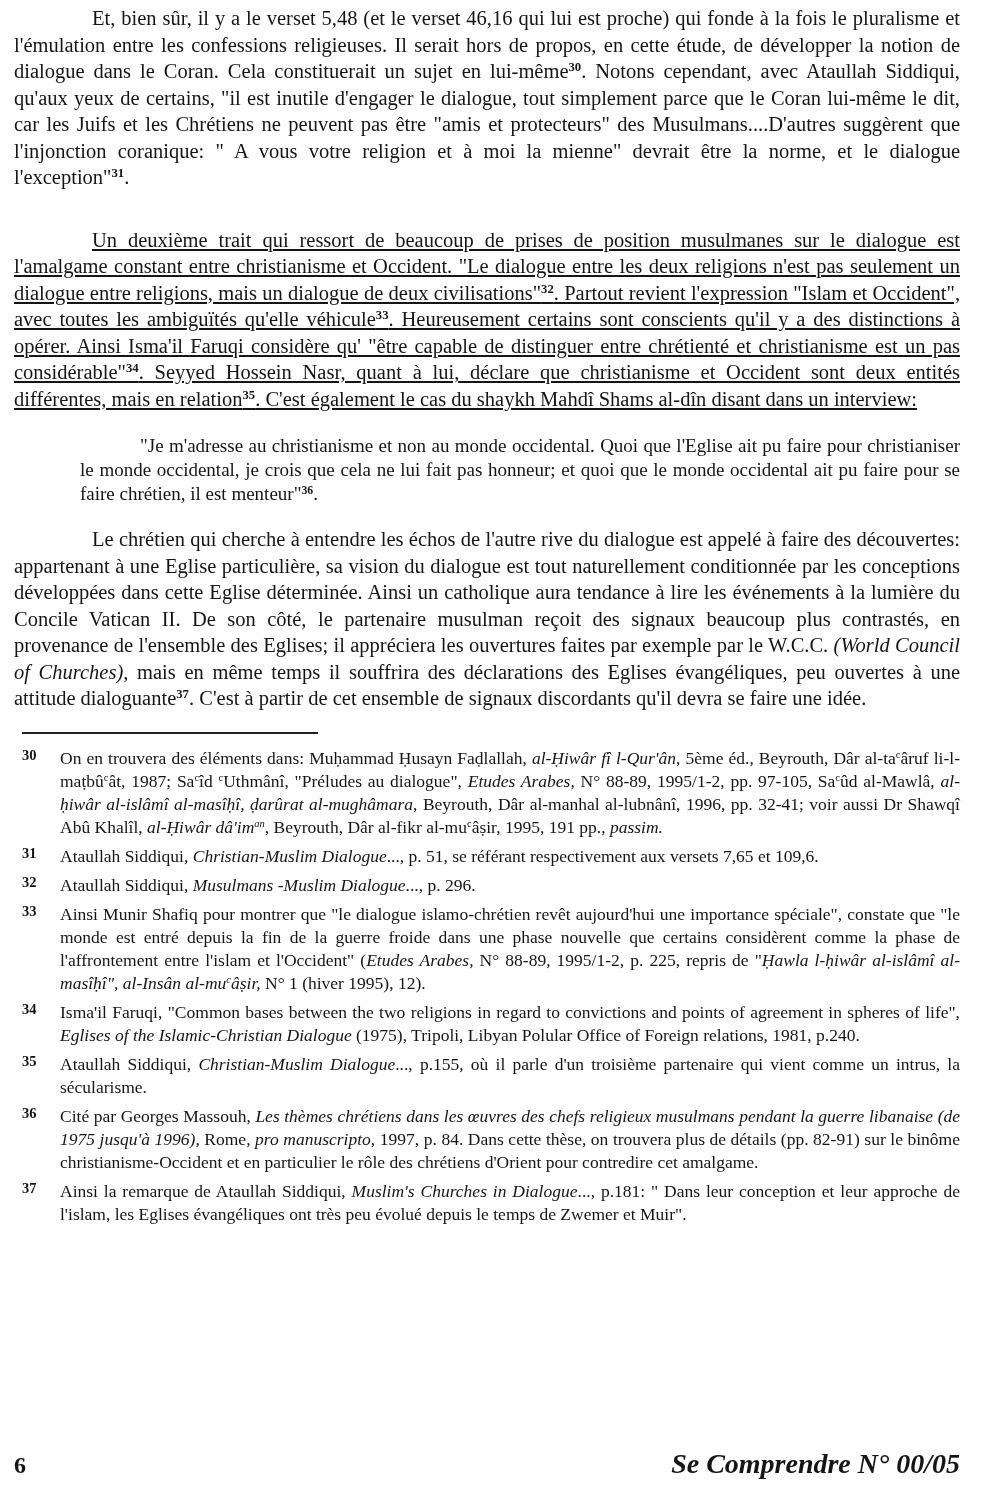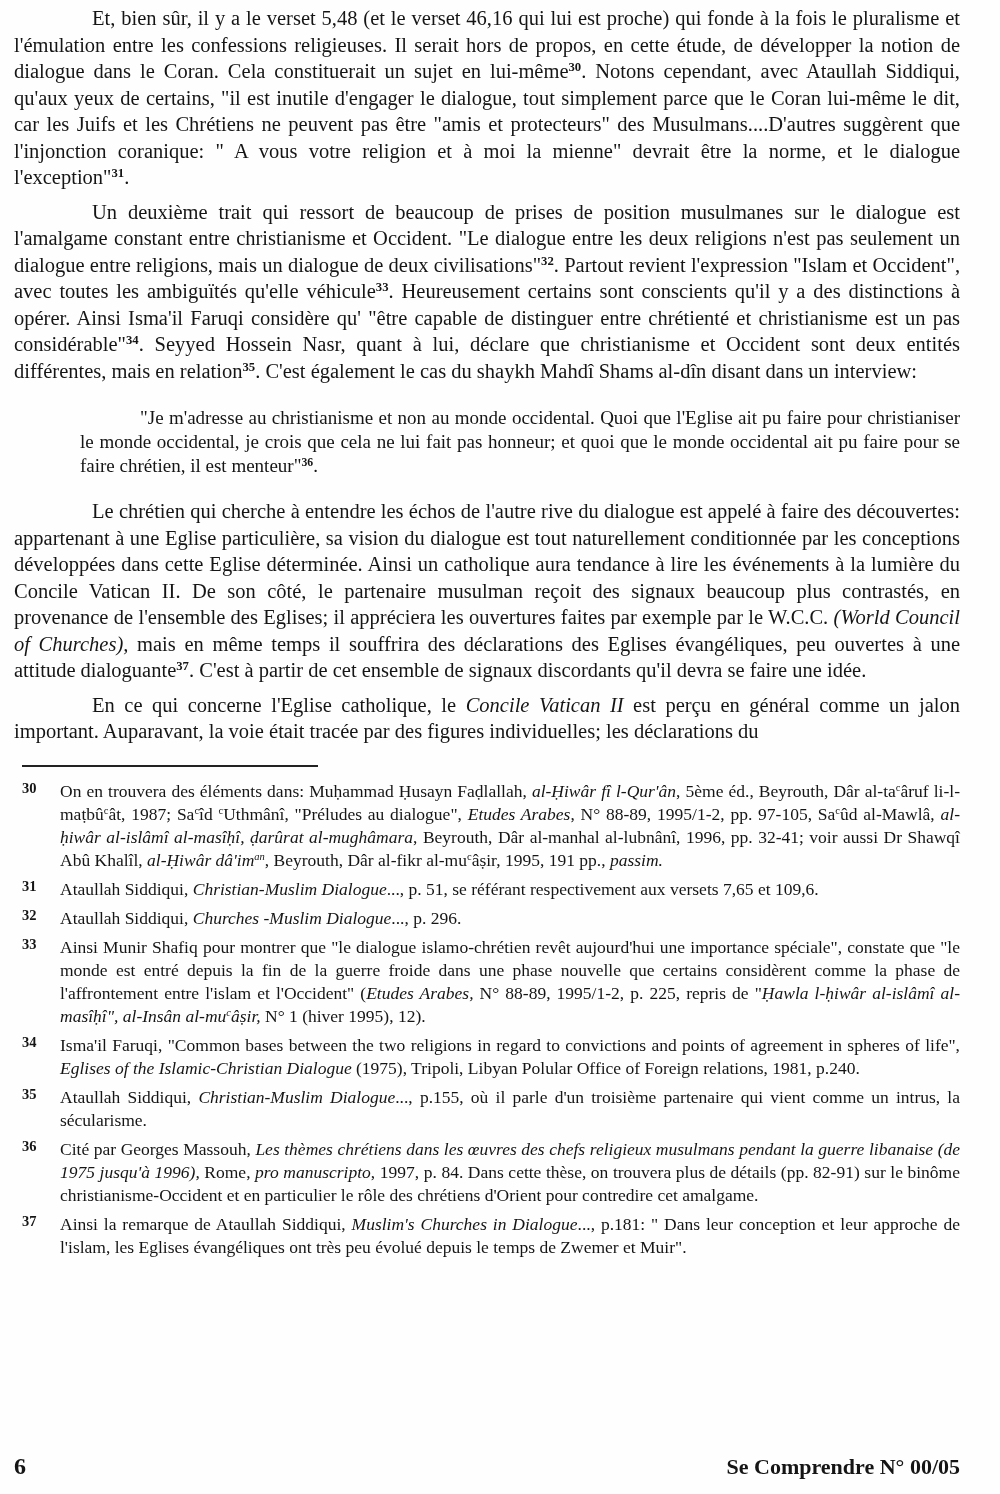--- a/index.html
+++ b/index.html
@@ -21,21 +21,21 @@
     flex-direction: column;
     overflow: hidden;
   }
   .body-para {
     margin: 0;
     font-size: 20.5px;
     line-height: 26.5px;
     text-align: justify;
     text-indent: 78px;
   }
-  .body-para + .body-para { margin-top: 8px; }
+  .body-para + .body-para { margin-top: 36px; text-decoration: underline; }
   .block-quote {
     margin: 22px 0 20px 66px;
     font-size: 19px;
     line-height: 24px;
     text-align: justify;
     text-indent: 60px;
   }
   .i { font-style: italic; }
   .ref {
     font-weight: bold;
@@ -83,47 +83,46 @@
   .fn-text { display: block; }
   .page-footer {
     margin-top: auto;
     display: flex;
     justify-content: space-between;
     align-items: baseline;
     font-weight: bold;
     padding-bottom: 2px;
   }
   .page-num { font-size: 24px; }
-  .journal-ref { font-size: 22px; }
+  .journal-ref { font-size: 28px; font-style: italic; }
 </style>
 </head>
 <body>
 
 <div class="page">
 
   <p class="body-para"><span>Et, bien sûr, il y  a le verset 5,48 (et le verset 46,16 qui lui est proche) qui fonde à la fois le pluralisme et l'émulation entre les confessions religieuses. Il serait hors de propos, en cette étude, de développer la notion de dialogue dans le Coran. Cela constituerait un sujet en lui-même</span><span class="ref">30</span><span>. Notons cependant, avec Ataullah Siddiqui, qu'aux yeux de certains, "il est inutile d'engager le dialogue, tout simplement parce que le Coran lui-même le dit, car les Juifs et les Chrétiens ne peuvent pas être "amis et protecteurs" des Musulmans....D'autres suggèrent que l'injonction coranique: " A vous votre religion et à moi la mienne" devrait être la norme, et le dialogue l'exception"</span><span class="ref">31</span><span>.</span></p>
   <p class="body-para"><span>Un deuxième trait qui ressort de beaucoup de prises de position musulmanes sur le dialogue est l'amalgame constant entre christianisme et Occident. "Le dialogue entre les deux religions n'est pas seulement un dialogue entre religions, mais un dialogue de deux civilisations"</span><span class="ref">32</span><span>. Partout revient l'expression "Islam et Occident", avec toutes les ambiguïtés qu'elle véhicule</span><span class="ref">33</span><span>. Heureusement certains sont conscients qu'il y a des distinctions à opérer. Ainsi Isma'il Faruqi considère qu' "être capable de distinguer entre chrétienté et christianisme est un pas considérable"</span><span class="ref">34</span><span>. Seyyed Hossein Nasr, quant à lui, déclare que christianisme et Occident sont deux entités différentes, mais en relation</span><span class="ref">35</span><span>. C'est également le cas du shaykh Mahdî Shams al-dîn disant dans un interview:</span></p>
   <div class="block-quote"><span>"Je m'adresse au christianisme et non au monde occidental. Quoi que l'Eglise ait pu faire pour christianiser le monde occidental, je crois que cela ne lui fait pas honneur; et quoi que le monde occidental ait pu faire pour se faire chrétien, il est menteur"</span><span class="ref">36</span><span>.</span></div>
   <p class="body-para"><span>Le chrétien qui cherche à entendre les échos de l'autre rive du dialogue est appelé à faire des découvertes: appartenant à une Eglise particulière, sa vision du dialogue est tout naturellement conditionnée par les conceptions développées dans cette Eglise déterminée. Ainsi un catholique aura tendance à lire les événements à la lumière du Concile Vatican II. De son côté, le partenaire musulman reçoit des signaux beaucoup plus contrastés, en provenance de l'ensemble des Eglises; il appréciera les ouvertures faites par exemple par le W.C.C. </span><span class="i">(World Council of Churches),</span><span> mais en même temps il souffrira  des déclarations des Eglises évangéliques, peu ouvertes à une attitude dialoguante</span><span class="ref">37</span><span>. C'est à partir de cet ensemble de signaux discordants qu'il devra se faire une idée.</span></p>
-  <p class="body-para"><span>En ce qui concerne l'Eglise catholique, le </span><span class="i">Concile Vatican II</span><span> est perçu en général comme un jalon important.  Auparavant, la voie était tracée par des figures individuelles; les déclarations du</span></p>
 
   <hr class="footnote-sep">
 
   <div class="footnotes">
     <div class="footnote">
       <span class="fn-num">30</span>
       <span class="fn-text"><span>On en  trouvera des éléments dans: Muḥammad Ḥusayn Faḍlallah, </span><span class="i">al-Ḥiwâr fî l-Qur'ân</span><span>, 5ème éd., Beyrouth, Dâr al-ta</span><span class="sup">c</span><span>âruf li-l-maṭbû</span><span class="sup">c</span><span>ât,  1987; Sa</span><span class="sup">c</span><span>îd  </span><span class="sup">c</span><span>Uthmânî, "Préludes au dialogue", </span><span class="i">Etudes Arabes</span><span>, N° 88-89, 1995/1-2, pp. 97-105, Sa</span><span class="sup">c</span><span>ûd al-Mawlâ, </span><span class="i">al-ḥiwâr al-islâmî al-masîḥî, ḍarûrat al-mughâmara</span><span>, Beyrouth, Dâr al-manhal al-lubnânî, 1996, pp. 32-41; voir aussi Dr Shawqî Abû Khalîl, </span><span class="i">al-Ḥiwâr dâ'im</span><span class="isup">an</span><span>, Beyrouth, Dâr al-fikr al-mu</span><span class="sup">c</span><span>âṣir, 1995, 191 pp., </span><span class="i">passim.</span></span>
     </div>
     <div class="footnote">
       <span class="fn-num">31</span>
       <span class="fn-text"><span>Ataullah Siddiqui, </span><span class="i">Christian-Muslim Dialogue</span><span>..., p. 51, se référant respectivement aux versets 7,65 et 109,6.</span></span>
     </div>
     <div class="footnote">
       <span class="fn-num">32</span>
-      <span class="fn-text"><span>Ataullah Siddiqui, </span><span class="i">Churches -Muslim Dialogue</span><span>..., p. 296.</span></span>
+      <span class="fn-text"><span>Ataullah Siddiqui, </span><span class="i">Musulmans -Muslim Dialogue</span><span>..., p. 296.</span></span>
     </div>
     <div class="footnote">
       <span class="fn-num">33</span>
       <span class="fn-text"><span>Ainsi Munir Shafiq pour montrer que "le dialogue islamo-chrétien revêt aujourd'hui une importance spéciale", constate que "le monde est entré depuis la fin de la guerre froide dans une phase nouvelle que certains considèrent comme la phase de l'affrontement entre l'islam et l'Occident" (</span><span class="i">Etudes Arabes,</span><span> N° 88-89, 1995/1-2, p. 225, repris de "</span><span class="i">Ḥawla l-ḥiwâr al-islâmî al-masîḥî", al-Insân al-mu</span><span class="isup">c</span><span class="i">âṣir,</span><span> N° 1 (hiver 1995), 12).</span></span>
     </div>
     <div class="footnote">
       <span class="fn-num">34</span>
       <span class="fn-text"><span>Isma'il Faruqi, "Common bases between the two religions in regard to convictions and points of agreement in spheres of life", </span><span class="i">Eglises of the Islamic-Christian Dialogue</span><span> (1975), Tripoli, Libyan Polular Office of Foreign relations, 1981, p.240.</span></span>
     </div>
     <div class="footnote">

